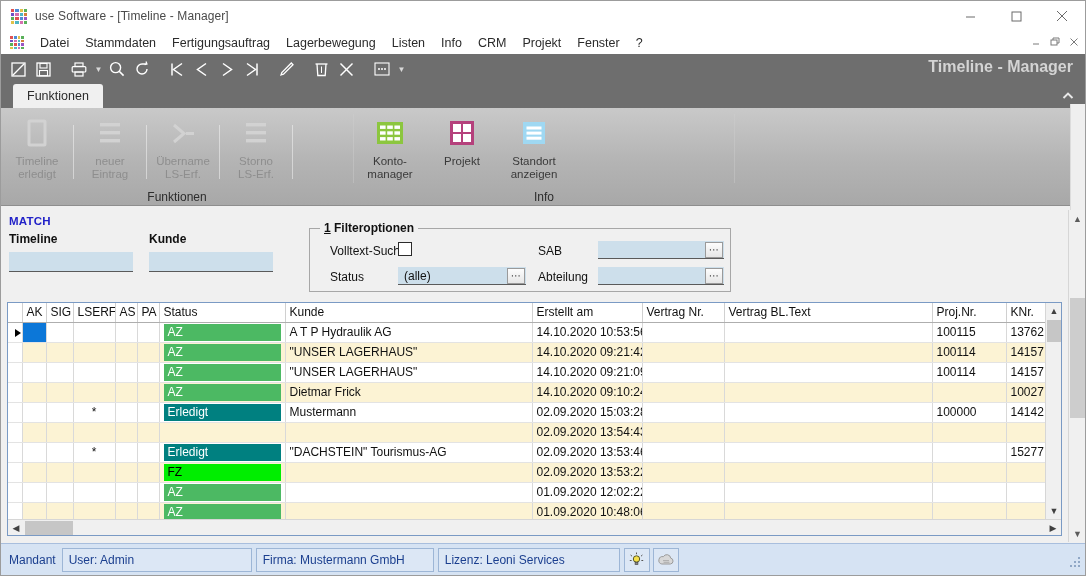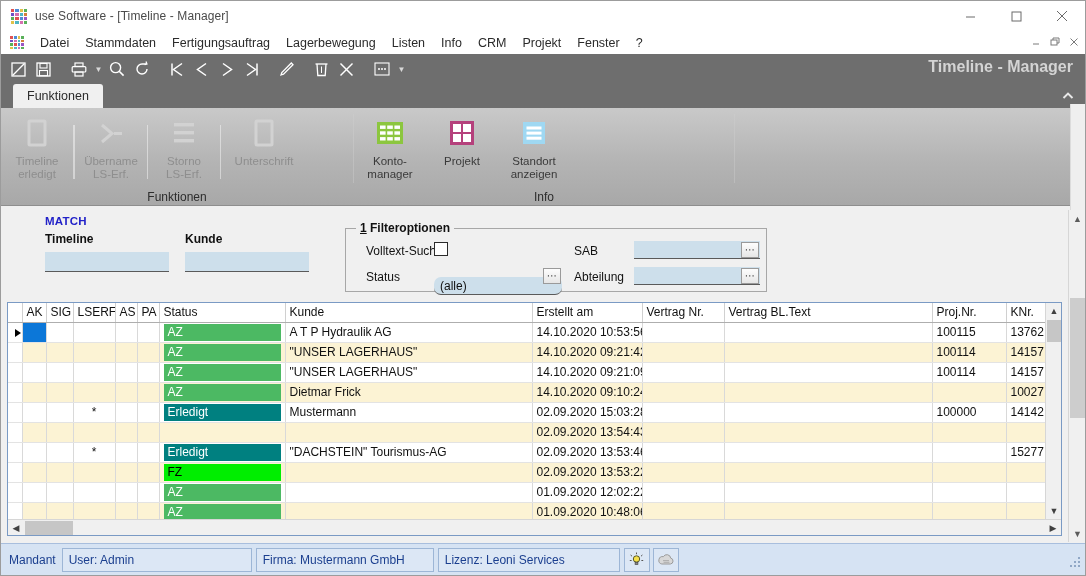--- a/index.html
+++ b/index.html
@@ -122,21 +122,20 @@
   .ribbon-right-fill { flex: 1; }
 
   
   .client {
     position: absolute; left: 0; right: 0; top: 209px; bottom: 33px;
     background: #f0f0f0;
   }
   .childwin {
     position: absolute; left: 0; top: 0; right: 17px; bottom: 0;
     background: #f0f0f0;
-    padding-left: 36px;
   }
 
   
   .filterarea { position: relative; height: 86px; background: #f0f0f0; }
   .match-title {
     position: absolute; left: 8px; top: 5px;
     color: #2222c8; font-weight: bold; font-size: 11.5px; letter-spacing: .2px;
   }
   .fld-label { position: absolute; font-weight: bold; font-size: 12px; color: #111; }
   .fld {
@@ -455,20 +454,31 @@
         <div class="ritem disabled">
           <div class="glyph">
             <svg width="26" height="30" viewBox="0 0 26 30">
                 <rect x="5" y="2" width="16" height="24" rx="1" fill="none" stroke="#d2d2d2" stroke-width="3"></rect>
               </svg>
           </div>
           <div class="rlabel">Timeline</div>
           <div class="rlabel">erledigt</div>
         </div>
         <div class="vdiv"></div>
+        <div class="ritem disabled">
+          <div class="glyph">
+            <svg width="28" height="30" viewBox="0 0 28 30">
+                <rect x="4" y="4" width="20" height="3.4" fill="#d2d2d2"></rect>
+                <rect x="4" y="12" width="20" height="3.4" fill="#d2d2d2"></rect>
+                <rect x="4" y="20" width="20" height="3.4" fill="#d2d2d2"></rect>
+              </svg>
+          </div>
+          <div class="rlabel">neuer</div>
+          <div class="rlabel">Eintrag</div>
+        </div>
         <div class="vdiv"></div>
         <div class="ritem disabled">
           <div class="glyph">
             <svg width="30" height="30" viewBox="0 0 30 30">
                 <polyline points="6,6 16,14.5 6,23" fill="none" stroke="#d2d2d2" stroke-width="3"></polyline>
                 <line x1="18" y1="14.5" x2="26" y2="14.5" stroke="#d2d2d2" stroke-width="3"></line>
               </svg>
           </div>
           <div class="rlabel">Übername</div>
           <div class="rlabel">LS-Erf.</div>
@@ -479,28 +489,20 @@
             <svg width="28" height="30" viewBox="0 0 28 30">
                 <rect x="4" y="4" width="20" height="3.4" fill="#d2d2d2"></rect>
                 <rect x="4" y="12" width="20" height="3.4" fill="#d2d2d2"></rect>
                 <rect x="4" y="20" width="20" height="3.4" fill="#d2d2d2"></rect>
               </svg>
           </div>
           <div class="rlabel">Storno</div>
           <div class="rlabel">LS-Erf.</div>
         </div>
         <div class="vdiv"></div>
-        <div class="ritem disabled" style="width:86px">
-          <div class="glyph">
-            <svg width="26" height="30" viewBox="0 0 26 30">
-                <rect x="5" y="2" width="16" height="24" rx="1" fill="none" stroke="#d2d2d2" stroke-width="3"></rect>
-              </svg>
-          </div>
-          <div class="rlabel">Unterschrift</div>
-        </div>
       </div>
       <div class="rgroup-label">Funktionen</div>
     </div>
 
     <div class="rgroup-sep"></div>
 
     <div class="rgroup" style="width:380px">
       <div class="rgroup-items">
         <div class="ritem">
           <div class="glyph">
@@ -568,21 +570,21 @@
         <div class="fld-label" style="left:148px; top:22px;">Kunde</div>
         <input class="fld" style="left: 148px; top: 42px; width: 124px;" value="">
 
         <div class="fbox" style="left:308px; top:18px; width:422px; height:64px;">
           <div class="fbox-legend"><u>1</u> <span>Filteroptionen</span></div>
 
           <div class="fld-text" style="left:20px; top:15px;">Volltext-Suche</div>
           <div class="chk" style="left:88px; top:13px;"></div>
 
           <div class="fld-text" style="left:20px; top:41px;">Status</div>
-          <div class="fld flat" style="left:88px; top:48px; width:128px; height:18px;border-radius:7px;">
+          <div class="fld flat" style="left:88px; top:38px; width:128px; height:18px;">
             <span class="fld-text" style="left:6px; top:2px;">(alle)</span>
           </div>
           <div class="ellipsis-btn" style="left:197px; top:39px;">⋯</div>
 
           <div class="fld-text" style="left:228px; top:15px;">SAB</div>
           <div class="fld flat" style="left:288px; top:12px; width:126px; height:18px;"></div>
           <div class="ellipsis-btn" style="left:395px; top:13px;">⋯</div>
 
           <div class="fld-text" style="left:228px; top:41px;">Abteilung</div>
           <div class="fld flat" style="left:288px; top:38px; width:126px; height:18px;"></div>

